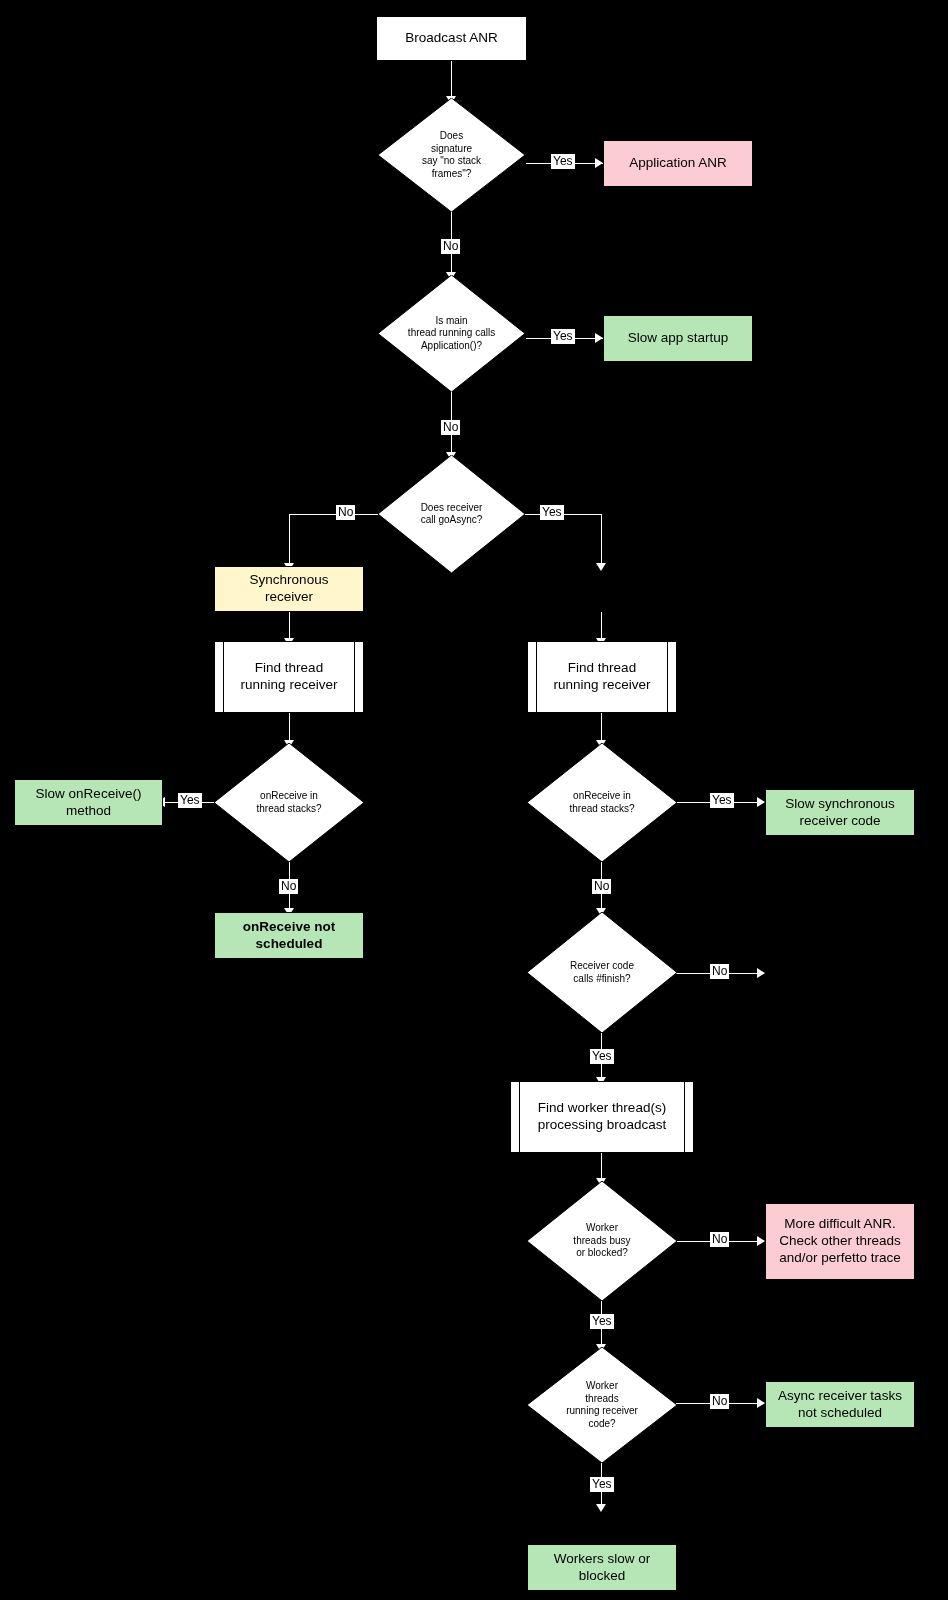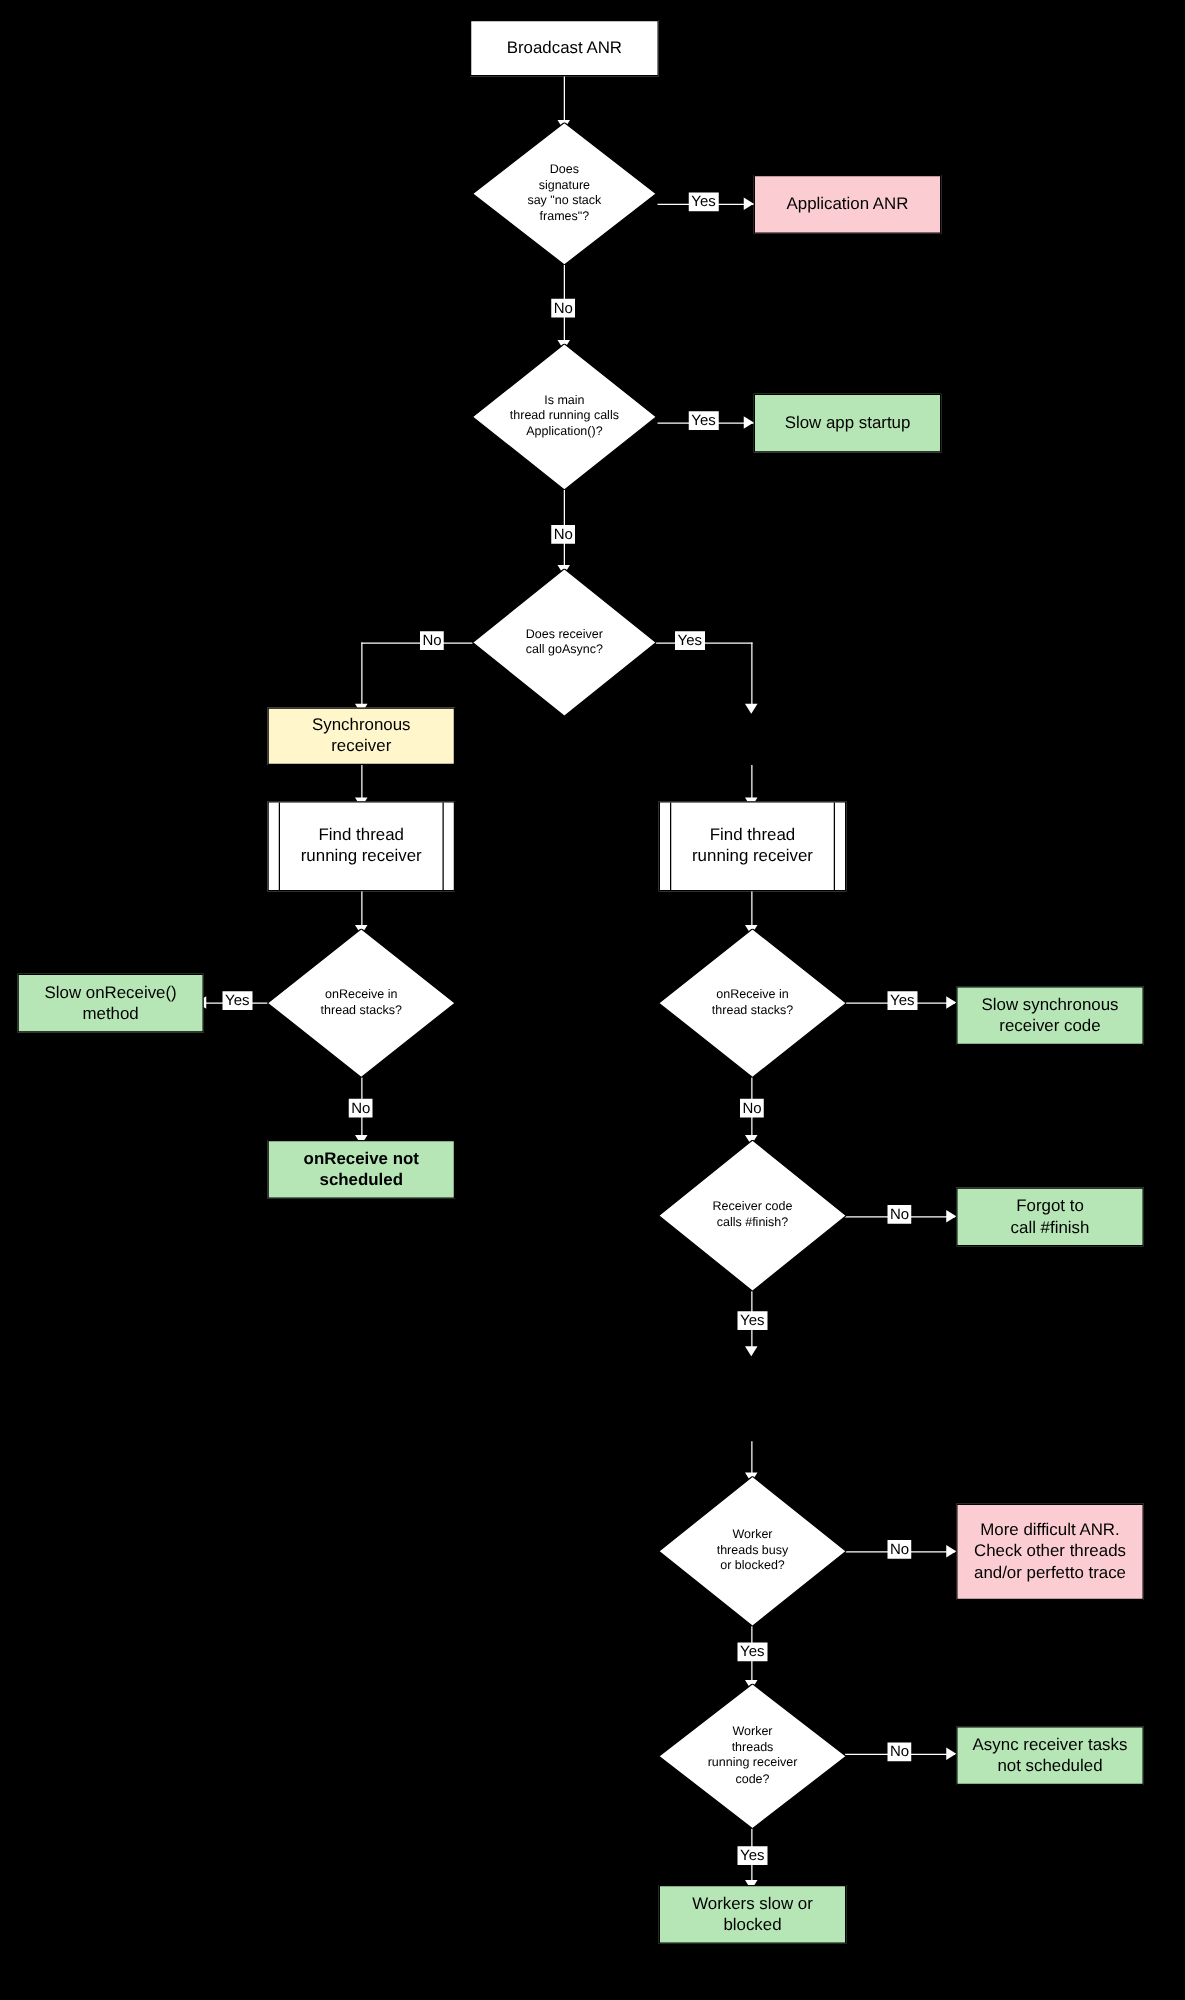--- a/index.html
+++ b/index.html
@@ -293,25 +293,25 @@
   <div class="diamond-wrap" style="left:527px; top:912px; width:150px; height:121px;">
     <svg class="diamond-shape" viewBox="0 0 150 121" preserveAspectRatio="none">
       <polygon points="75,0 150,60.5 75,121 0,60.5" fill="#ffffff" stroke="#000000" stroke-width="1"></polygon>
     </svg>
     <div class="diamond-label">
       <span style="white-space:pre-line;">Receiver code
 calls #finish?</span>
     </div>
   </div>
 
-  <div class="node rect-green" style="left:765px; top:950px; width:150px; height:47px;">
-    <span style="white-space:pre-line;">Forgot to
-call #finish</span>
-  </div>
-
+
+  <div class="node predef" style="left:510px; top:1081px; width:184px; height:72px;">
+    <span style="white-space:pre-line;">Find worker thread(s)
+processing broadcast</span>
+  </div>
 
   <div class="diamond-wrap" style="left:527px; top:1181px; width:150px; height:120px;">
     <svg class="diamond-shape" viewBox="0 0 150 120" preserveAspectRatio="none">
       <polygon points="75,0 150,60 75,120 0,60" fill="#ffffff" stroke="#000000" stroke-width="1"></polygon>
     </svg>
     <div class="diamond-label">
       <span style="white-space:pre-line;">Worker
 threads busy
 or blocked?</span>
     </div>
@@ -333,21 +333,21 @@
 running receiver
 code?</span>
     </div>
   </div>
 
   <div class="node rect-green" style="left:765px; top:1381px; width:150px; height:47px;">
     <span style="white-space:pre-line;">Async receiver tasks
 not scheduled</span>
   </div>
 
-  <div class="node rect-green" style="left:527px; top:1508px; width:150px; height:47px;">
+  <div class="node rect-green" style="left:527px; top:1544px; width:150px; height:47px;">
     <span style="white-space:pre-line;">Workers slow or
 blocked</span>
   </div>
 
   <div class="edge-label" style="left:551px; top:154px;">Yes</div>
   <div class="edge-label" style="left:441px; top:239px;">No</div>
 
   <div class="edge-label" style="left:551px; top:329px;">Yes</div>
   <div class="edge-label" style="left:441px; top:420px;">No</div>
 

